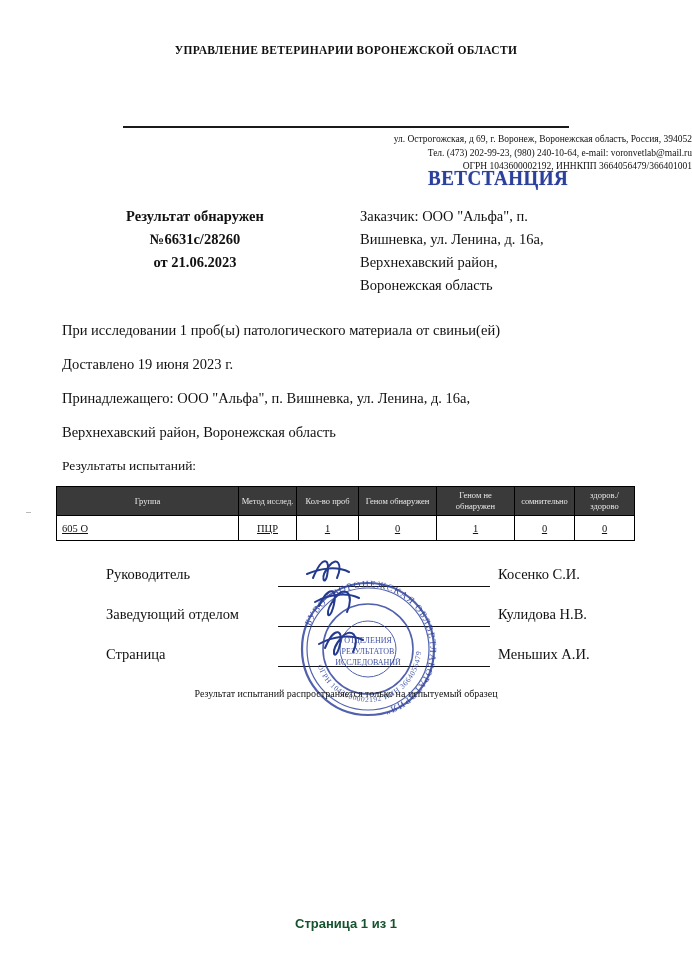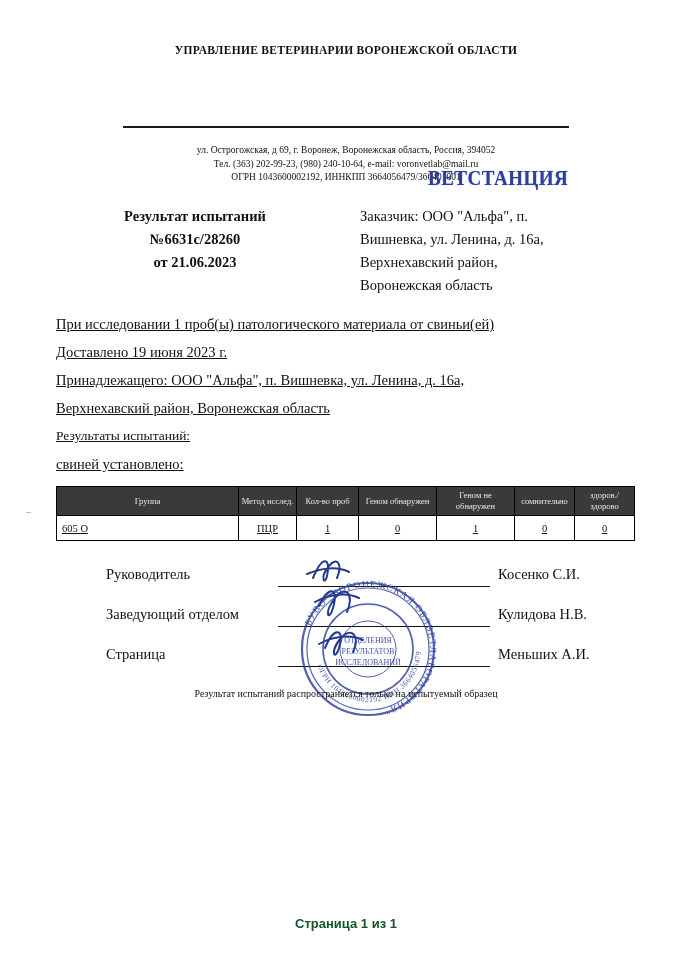--- a/index.html
+++ b/index.html
@@ -45,22 +45,22 @@
     position: absolute;
     left: 123px;
     width: 446px;
     top: 126px;
     height: 2px;
     background: #1a1a1a;
   }
   .hdr-contacts {
     position: absolute;
     left: 0; right: 0;
-    top: 144px;
-    text-align: center;
+    top: 133px;
+    text-align: right;
     font-size: 9.5px;
     line-height: 13.5px;
   }
   
   .vetstanciya {
     position: absolute;
     left: 428px;
     top: 168px;
     font-family: "Liberation Serif", serif;
     font-size: 19px;
@@ -91,21 +91,21 @@
   }
   
   .body-text {
     position: absolute;
     left: 56px;
     top: 310px;
     width: 590px;
     font-size: 14.5px;
     line-height: 28px;
   }
-  .body-text p { margin: 0; text-decoration: underline; }
+  .body-text p { margin: 6px; }
   .lead-small {
     font-size: 13.5px;
   }
   .spaced { margin-top: 8px !important; }
   
   .tbl {
     position: absolute;
     left: 56px;
     top: 486px;
     width: 578px;
@@ -221,28 +221,28 @@
 
 <div class="page">
 
   <div class="hdr-authority">УПРАВЛЕНИЕ ВЕТЕРИНАРИИ ВОРОНЕЖСКОЙ ОБЛАСТИ</div>
 
 
   <div class="hdr-rule"></div>
 
   <div class="hdr-contacts">
     <div>ул. Острогожская, д 69, г. Воронеж, Воронежская область, Россия, 394052</div>
-    <div>Тел. (363) 202-99-23, (980) 240-10-64, e-mail: voronvetlab@mail.ru</div>
+    <div>Тел. (473) 202-99-23, (980) 240-10-64, e-mail: voronvetlab@mail.ru</div>
     <div>ОГРН 1043600002192, ИННКПП 3664056479/366401001</div>
   </div>
 
   <div class="vetstanciya">ВЕТСТАНЦИЯ</div>
 
   <div class="result-title">
-    <div>Результат испытаний</div>
+    <div>Результат обнаружен</div>
     <div>№6631с/28260</div>
     <div>от 21.06.2023</div>
   </div>
 
   <div class="customer">
     <div>Заказчик: ООО "Альфа", п.</div>
     <div>Вишневка, ул. Ленина, д. 16а,</div>
     <div>Верхнехавский район,</div>
     <div>Воронежская область</div>
   </div>

